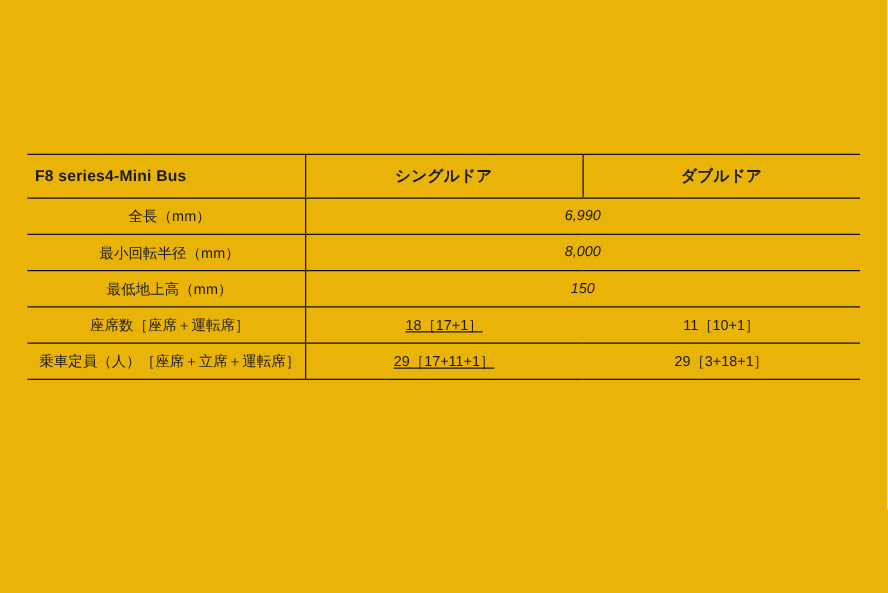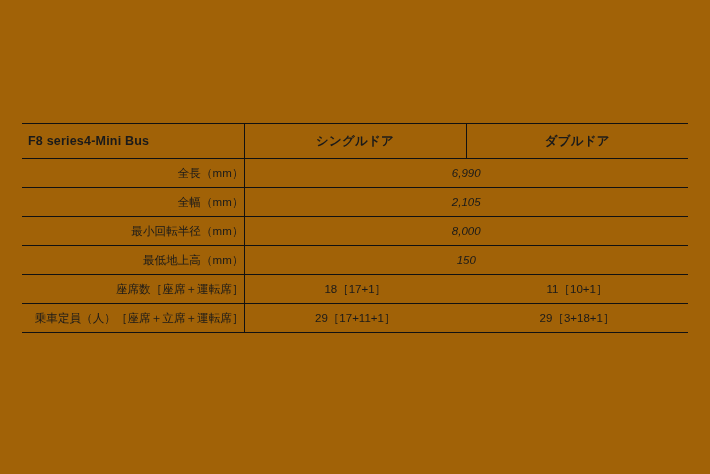--- a/index.html
+++ b/index.html
@@ -11,21 +11,21 @@
     width: 710px;
     height: 474px;
     font-family: "Liberation Sans", "DejaVu Sans", sans-serif;
     color: #1a1a1a;
     overflow: hidden;
   }
   .page {
     position: relative;
     width: 710px;
     height: 474px;
-    background: #a16207;
+    background: #eab308;
   }
   .spec-table {
     position: absolute;
     left: 22px;
     top: 123px;
     width: 666px;
     border-collapse: collapse;
     table-layout: fixed;
   }
   .spec-table col.c-label { width: 222px; }
@@ -56,32 +56,33 @@
     border-left: 1.2px solid #111;
   }
 
   
   .spec-table tbody tr td {
     height: 28px;
     border-bottom: 1px solid #111;
     font-size: 11.5px;
   }
   .spec-table tbody tr td.label {
-    text-align: right;
+    text-align: center;
     padding-left: 6px;
     letter-spacing: 0.1px;
   }
   .spec-table tbody tr td.val-span {
     text-align: center;
     border-left: 1.2px solid #111;
     font-style: italic;
   }
   .spec-table tbody tr td.val {
     text-align: center;
     border-left: 1.2px solid #111;
+    text-decoration: underline;
   }
   .spec-table tbody tr td.val-nobrd {
     text-align: center;
   }
   .spec-table tbody tr:last-child td {
     border-bottom: 1.6px solid #111;
     margin-top: 13px;
   }
   .nowrap { white-space: nowrap; }
 </style>
@@ -102,24 +103,20 @@
         <th class="h-col">シングルドア</th>
         <th class="h-col">ダブルドア</th>
       </tr>
     </thead>
     <tbody>
       <tr>
         <td class="label">全長（mm）</td>
         <td class="val-span" colspan="2">6,990</td>
       </tr>
       <tr>
-        <td class="label">全幅（mm）</td>
-        <td class="val-span" colspan="2">2,105</td>
-      </tr>
-      <tr>
         <td class="label">最小回転半径（mm）</td>
         <td class="val-span" colspan="2">8,000</td>
       </tr>
       <tr>
         <td class="label">最低地上高（mm）</td>
         <td class="val-span" colspan="2">150</td>
       </tr>
       <tr>
         <td class="label">座席数［座席＋運転席］</td>
         <td class="val nowrap">18［17+1］</td>

